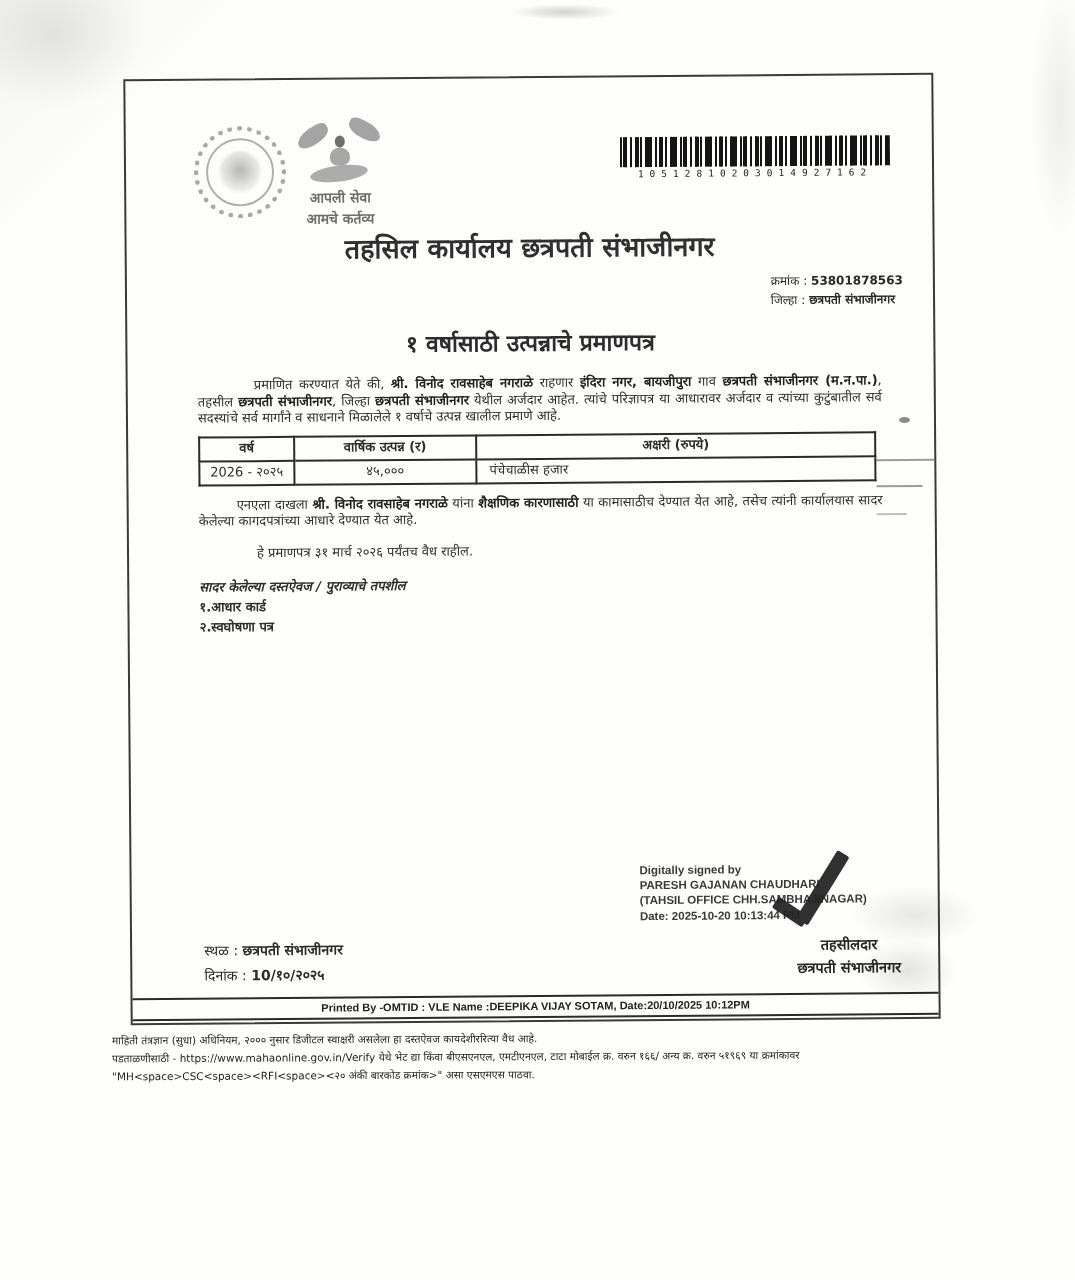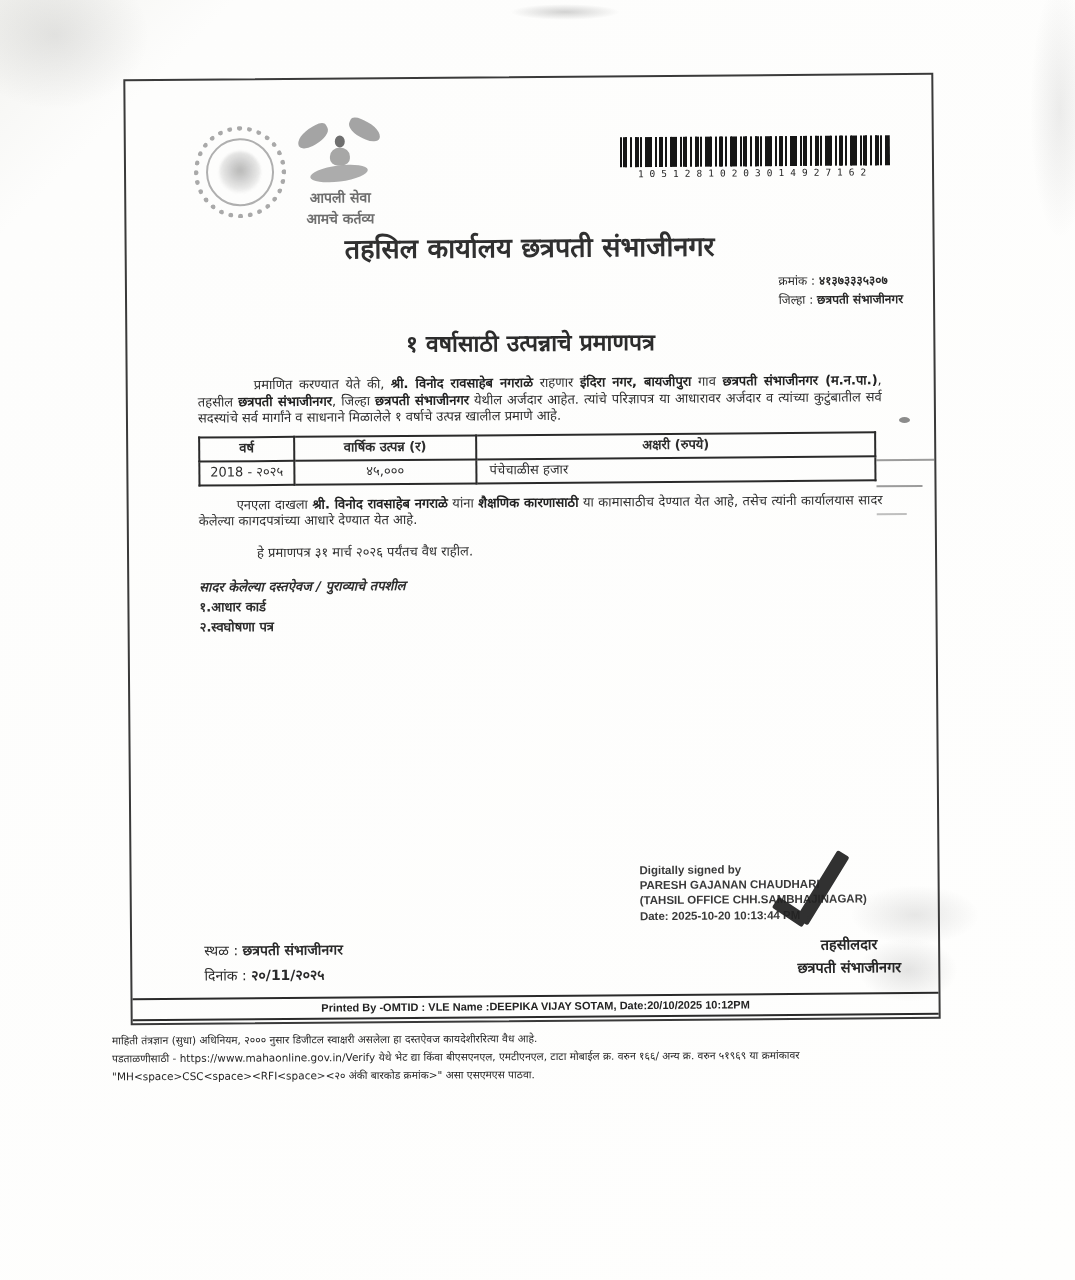--- a/index.html
+++ b/index.html
@@ -129,38 +129,38 @@
     </div>
 
     <div class="barcode">
       <div class="bars"></div>
       <div class="bdigits">10512810203014927162</div>
     </div>
 
     <div class="office-title">तहसिल कार्यालय छत्रपती संभाजीनगर</div>
 
     <div class="refblock">
-      <div><span>क्रमांक :</span> <b>४१३७३३३५३०७</b></div>
+      <div><span>क्रमांक :</span> <b>53801878563</b></div>
       <div><span>जिल्हा :</span> <b>छत्रपती संभाजीनगर</b></div>
     </div>
 
     <div class="cert-title">१ वर्षासाठी उत्पन्नाचे प्रमाणपत्र</div>
 
     <div class="content">
       <p class="p1"><span>प्रमाणित करण्यात येते की, </span><b>श्री. विनोद रावसाहेब नगराळे</b><span> राहणार </span><b>इंदिरा नगर, बायजीपुरा</b><span> गाव </span><b>छत्रपती संभाजीनगर (म.न.पा.)</b><span>, तहसील </span><b>छत्रपती संभाजीनगर</b><span>, जिल्हा </span><b>छत्रपती संभाजीनगर</b><span> येथील अर्जदार आहेत. त्यांचे परिज्ञापत्र या आधारावर अर्जदार व त्यांच्या कुटुंबातील सर्व सदस्यांचे सर्व मार्गांने व साधनाने मिळालेले १ वर्षाचे उत्पन्न खालील प्रमाणे आहे.</span></p>
 
       <table class="inc">
         <tbody>
             <tr>
           <th class="c1">वर्ष</th>
           <th class="c2">वार्षिक उत्पन्न (र)</th>
           <th class="c3">अक्षरी (रुपये)</th>
         </tr>
         <tr>
-          <td>2018 - २०२५</td>
+          <td>2026 - २०२५</td>
           <td>४५,०००</td>
           <td class="txt">पंचेचाळीस हजार</td>
         </tr>
       </tbody>
         </table>
 
       <p class="p2"><span>एनएला दाखला </span><b>श्री. विनोद रावसाहेब नगराळे</b><span> यांना </span><b>शैक्षणिक कारणासाठी</b><span> या कामासाठीच देण्यात येत आहे, तसेच त्यांनी कार्यालयास सादर केलेल्या कागदपत्रांच्या आधारे देण्यात येत आहे.</span></p>
 
       <p class="validity">हे प्रमाणपत्र ३१ मार्च २०२६ पर्यंतच वैध राहील.</p>
 
@@ -181,21 +181,21 @@
       <div>(TAHSIL OFFICE CHH.SAMBHAJINAGAR)</div>
       <div>Date: 2025-10-20 10:13:44 PM</div>
     </div>
     <div class="check">
       <i class="lng"></i>
       <i class="sht"></i>
     </div>
 
     <div class="placedate">
       <div><span>स्थळ :</span> <b>छत्रपती संभाजीनगर</b></div>
-      <div><span>दिनांक :</span> <b>२०/11/२०२५</b></div>
+      <div><span>दिनांक :</span> <b>10/१०/२०२५</b></div>
     </div>
 
     <div class="authority">
       <div>तहसीलदार</div>
       <div>छत्रपती संभाजीनगर</div>
     </div>
 
     <div class="printed">Printed By -OMTID : VLE Name :DEEPIKA VIJAY SOTAM, Date:20/10/2025 10:12PM</div>
   </div>
 

